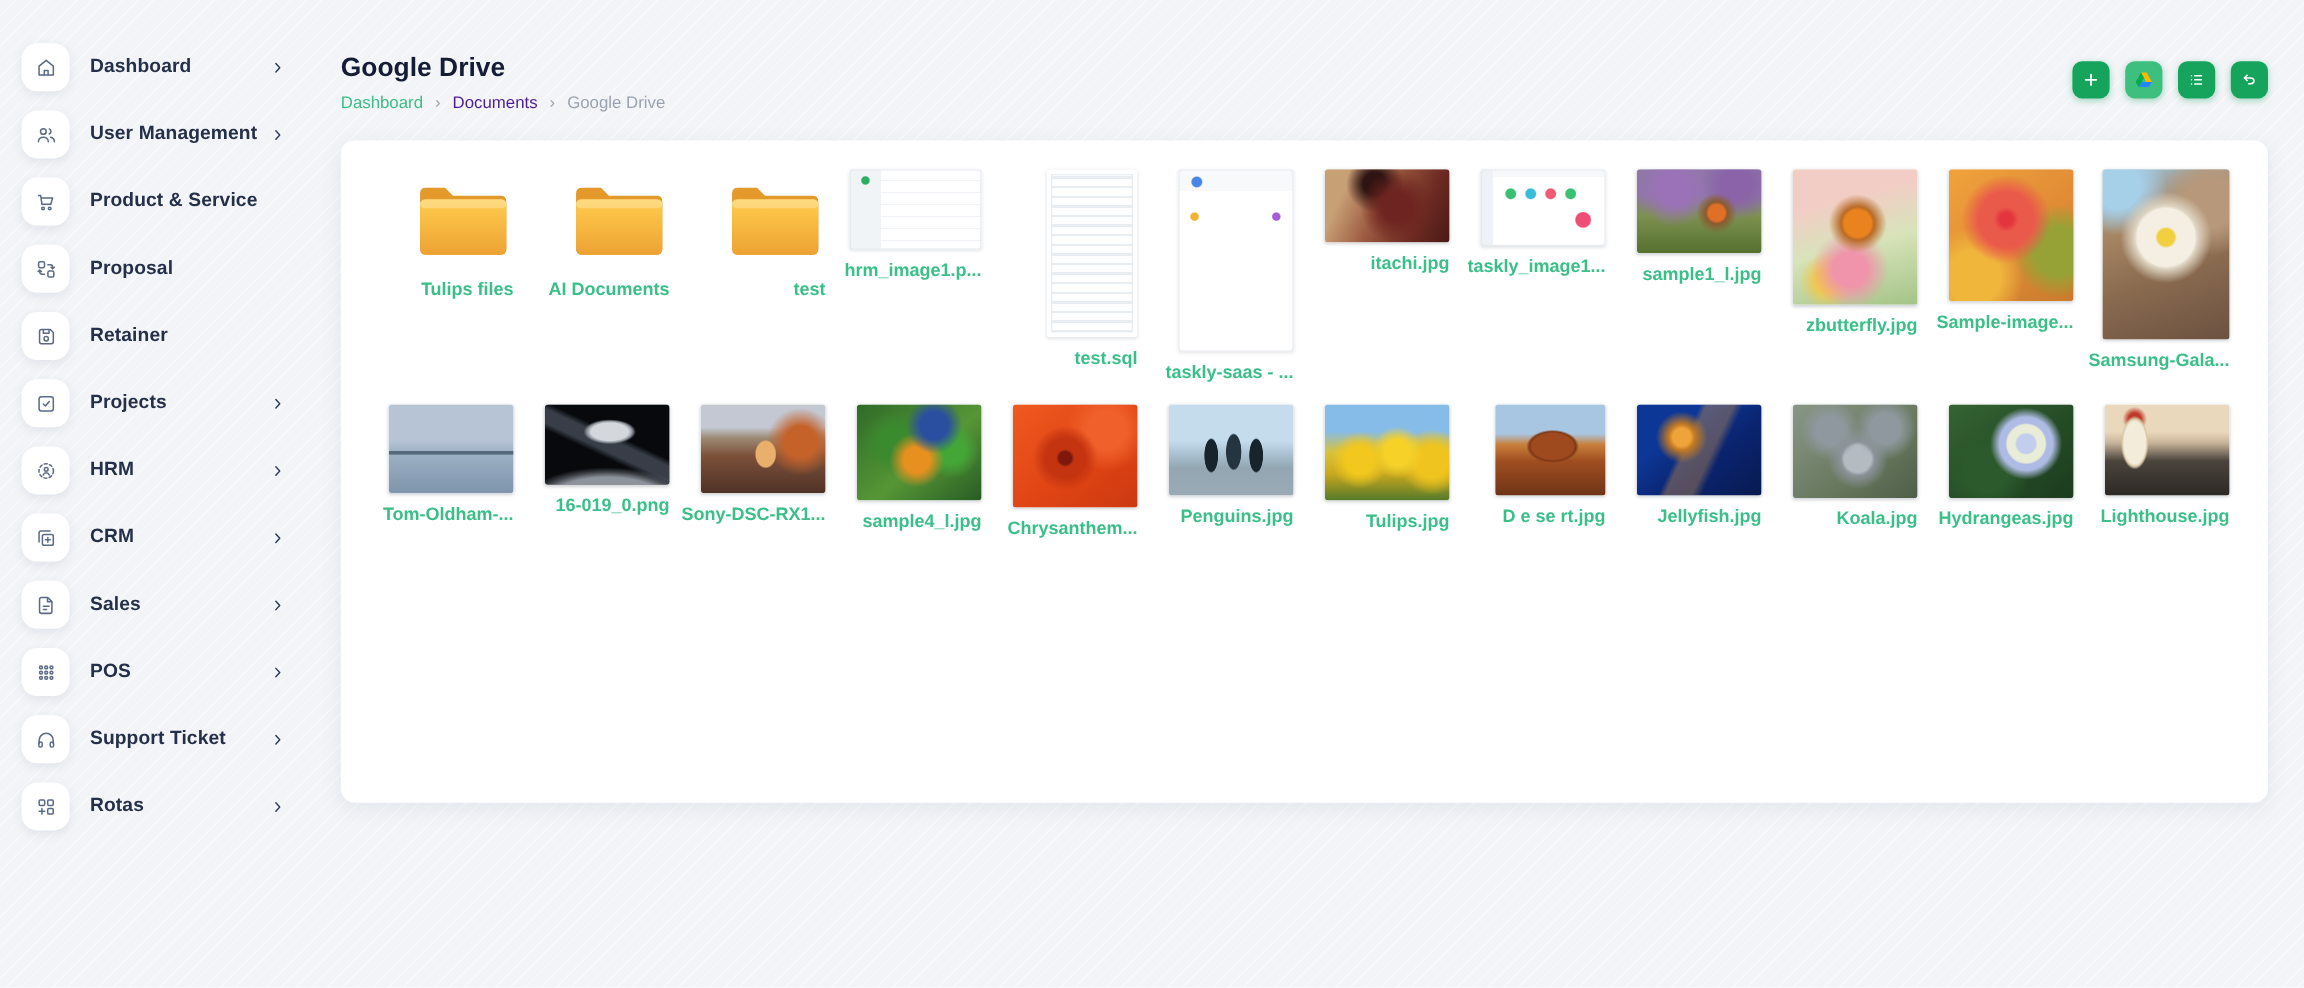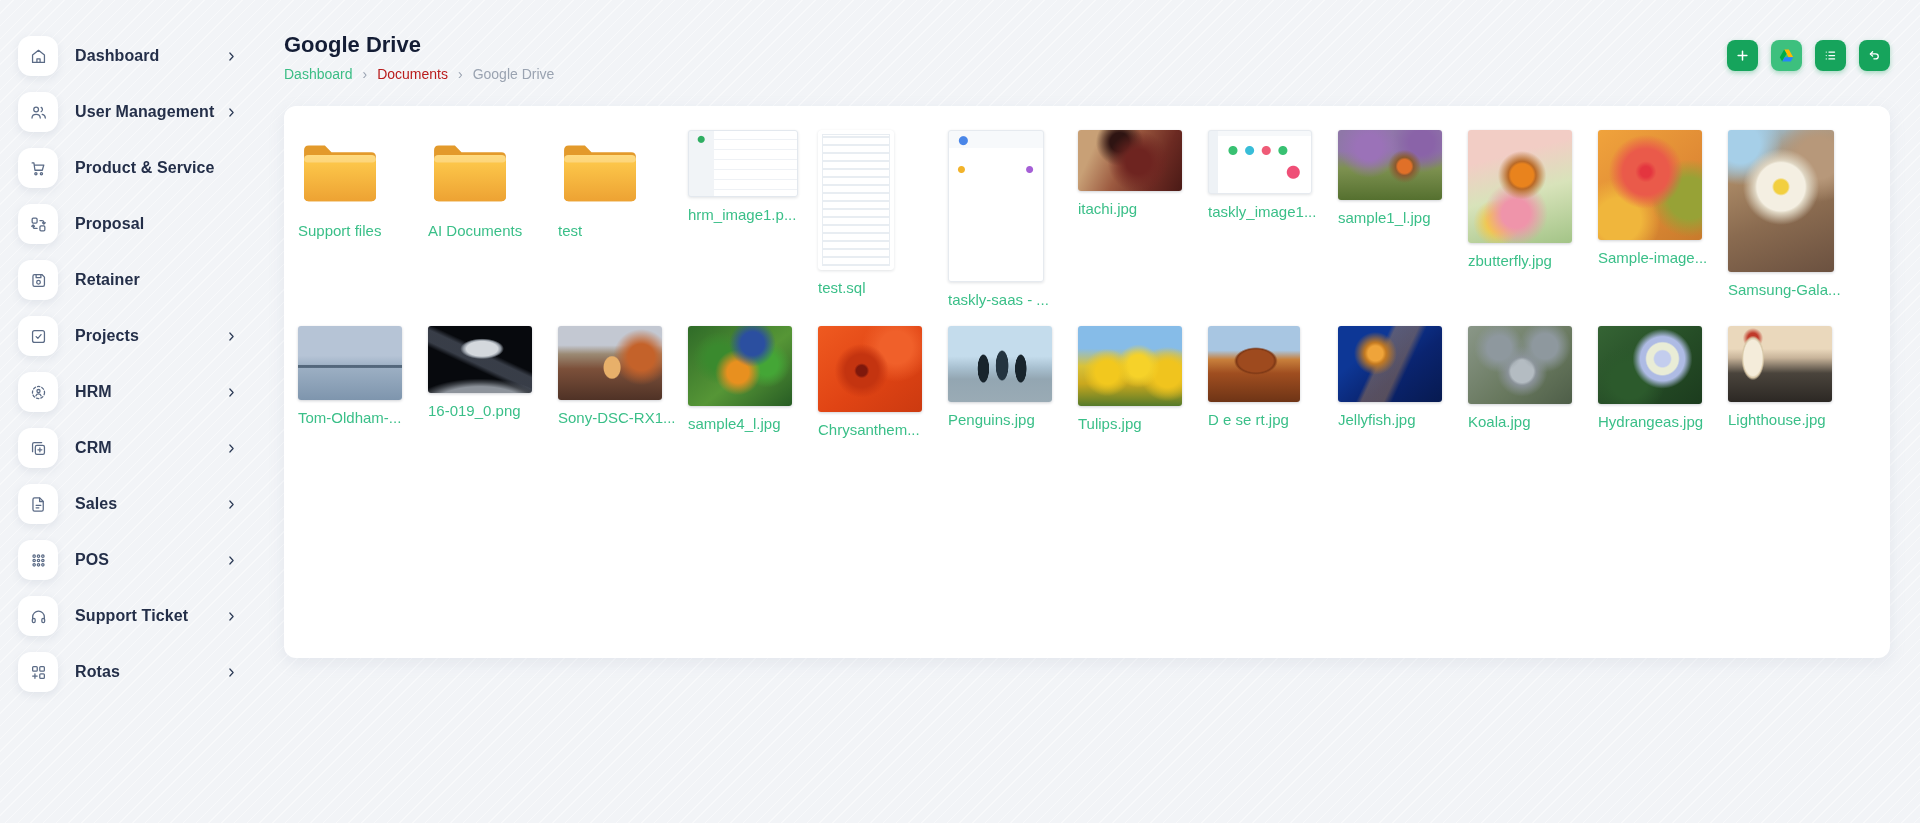--- a/index.html
+++ b/index.html
@@ -18,45 +18,45 @@
     width:40px; height:40px; border-radius:13px; background:#ffffff; flex:0 0 40px;
     display:flex; align-items:center; justify-content:center;
     box-shadow:0 3px 8px rgba(130,145,170,.16);
   }
   .icon-tile svg { stroke:#5b6b86; fill:none; stroke-width:1.6; stroke-linecap:round; stroke-linejoin:round; }
   .nav-label { margin-left:17px; font-size:16px; font-weight:700; color:#242f49; letter-spacing:.1px; }
   .nav-chevron { margin-left:auto; display:flex; }
   .nav-chevron svg { stroke:#2b3a55; fill:none; stroke-width:2.2; stroke-linecap:round; stroke-linejoin:round; }
 
   
-  .main { margin-left:258px; padding:32px 30px 0 26px; }
+  .main { margin-left:258px; padding:43px 30px 0 26px; }
   .page-header { display:flex; justify-content:space-between; align-items:flex-start; }
   .page-title { font-size:22px; font-weight:700; color:#141d35; }
   .breadcrumb { margin-top:8px; font-size:14px; display:flex; align-items:center; gap:10px; }
   .crumb-link { color:#3bbd85; cursor:pointer; }
-  .crumb-mid { color:#b91c1c; }
+  .crumb-mid { color:#4c1d95; }
   .crumb-current { color:#9aa3b1; }
   .crumb-sep { color:#9aa3b1; font-size:14px; }
 
   .actions { display:flex; gap:13px; margin-top:8px; }
   .act-btn {
     width:31px; height:31px; border:none; border-radius:8px; cursor:pointer;
     background:#16a45c; display:flex; align-items:center; justify-content:center;
     box-shadow:0 2px 5px rgba(22,164,92,.35);
   }
   .act-btn.light { background:#3dc07e; }
   .act-btn svg { display:block; }
 
   
   .panel {
     margin-top:24px; background:#ffffff; border-radius:12px; height:552px;
     padding:24px 14px; box-shadow:0 5px 16px rgba(150,162,185,.16);
   }
   .grid { display:flex; flex-wrap:wrap; align-items:flex-start; width:1560px; row-gap:18px; }
-  .tile { width:130px; display:flex; flex-direction:column; align-items:flex-start; cursor:pointer; }
+  .tile { width:130px; display:flex; flex-direction:column; align-items:flex-end; cursor:pointer;font-weight:bold; }
   .tile-label {
     margin-top:9px; font-size:15px; color:#3abf88; white-space:nowrap;
     max-width:126px; overflow:hidden; text-overflow:ellipsis; text-align:center;
   }
   .folder-art { margin-top:7px; }
   .folder-art + .tile-label { margin-top:15px; }
   .thumb { border-radius:3px; }
 </style>
 </head>
 <body>
@@ -308,21 +308,21 @@
     </div>
   </div>
 
   <section class="panel">
     <div class="grid">
 
       <div class="tile">
         <svg class="folder-art" width="84" height="70">
             <use href="#sym-folder"></use>
           </svg>
-        <div class="tile-label">Support files</div>
+        <div class="tile-label">Tulips files</div>
       </div>
       <div class="tile">
         <svg class="folder-art" width="84" height="70">
             <use href="#sym-folder"></use>
           </svg>
         <div class="tile-label">AI Documents</div>
       </div>
       <div class="tile">
         <svg class="folder-art" width="84" height="70">
             <use href="#sym-folder"></use>

